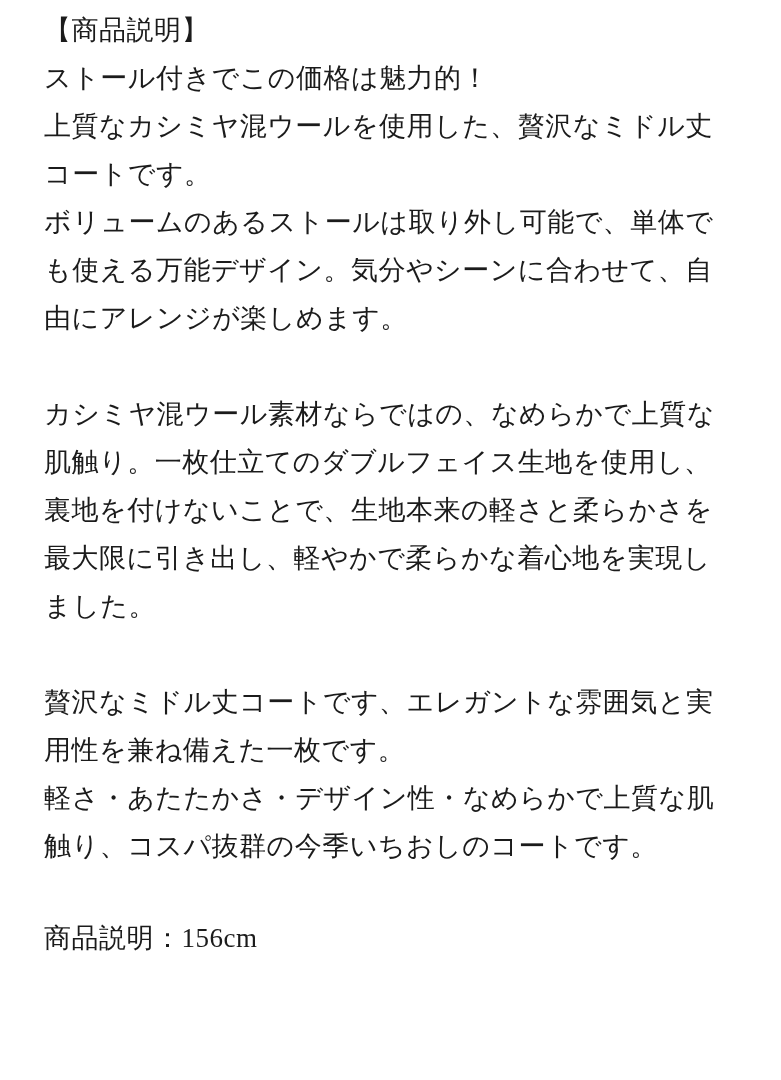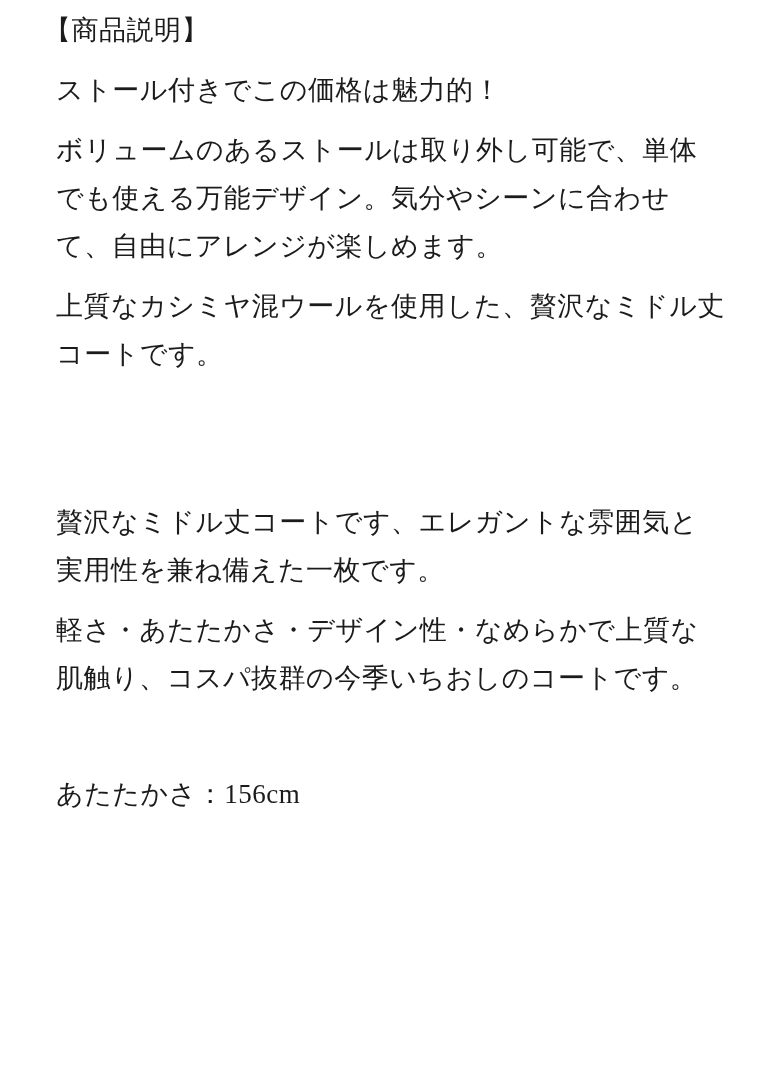--- a/index.html
+++ b/index.html
@@ -22,21 +22,21 @@
     background: #ffffff;
     font-family: Liberation Serif, serif;
   }
   .doc-body {
     font-size: 27px;
     line-height: 48px;
     letter-spacing: 0.5px;
     color: #1b1b1b;
   }
   .para {
-    margin: 12px;
+    margin: 0;
     white-space: normal;
     word-break: break-all;
   }
   .heading-line {
     margin: 0;
   }
   .blank {
     height: 48px;
   }
   .blank-small {
@@ -45,29 +45,30 @@
 </style>
 </head>
 <body>
 
 <div class="page">
   <div class="doc-body">
 
     <p class="heading-line">【商品説明】</p>
 
     <p class="para">ストール付きでこの価格は魅力的！</p>
+    <p class="para">上質なカシミヤ混ウールを使用した、贅沢なミドル丈コートです。</p>
     <p class="para">ボリュームのあるストールは取り外し可能で、単体でも使える万能デザイン。気分やシーンに合わせて、自由にアレンジが楽しめます。</p>
-    <p class="para">上質なカシミヤ混ウールを使用した、贅沢なミドル丈コートです。</p>
 
     <div class="blank"></div>
 
+    <p class="para">カシミヤ混ウール素材ならではの、なめらかで上質な肌触り。一枚仕立てのダブルフェイス生地を使用し、裏地を付けないことで、生地本来の軽さと柔らかさを最大限に引き出し、軽やかで柔らかな着心地を実現しました。</p>
 
     <div class="blank"></div>
 
     <p class="para">贅沢なミドル丈コートです、エレガントな雰囲気と実用性を兼ね備えた一枚です。</p>
     <p class="para">軽さ・あたたかさ・デザイン性・なめらかで上質な肌触り、コスパ抜群の今季いちおしのコートです。</p>
 
     <div class="blank-small"></div>
 
-    <p class="para">あたたかさ：156cm</p>
+    <p class="para">商品説明：156cm</p>
 
   </div>
 </div>
 
 </body></html>

